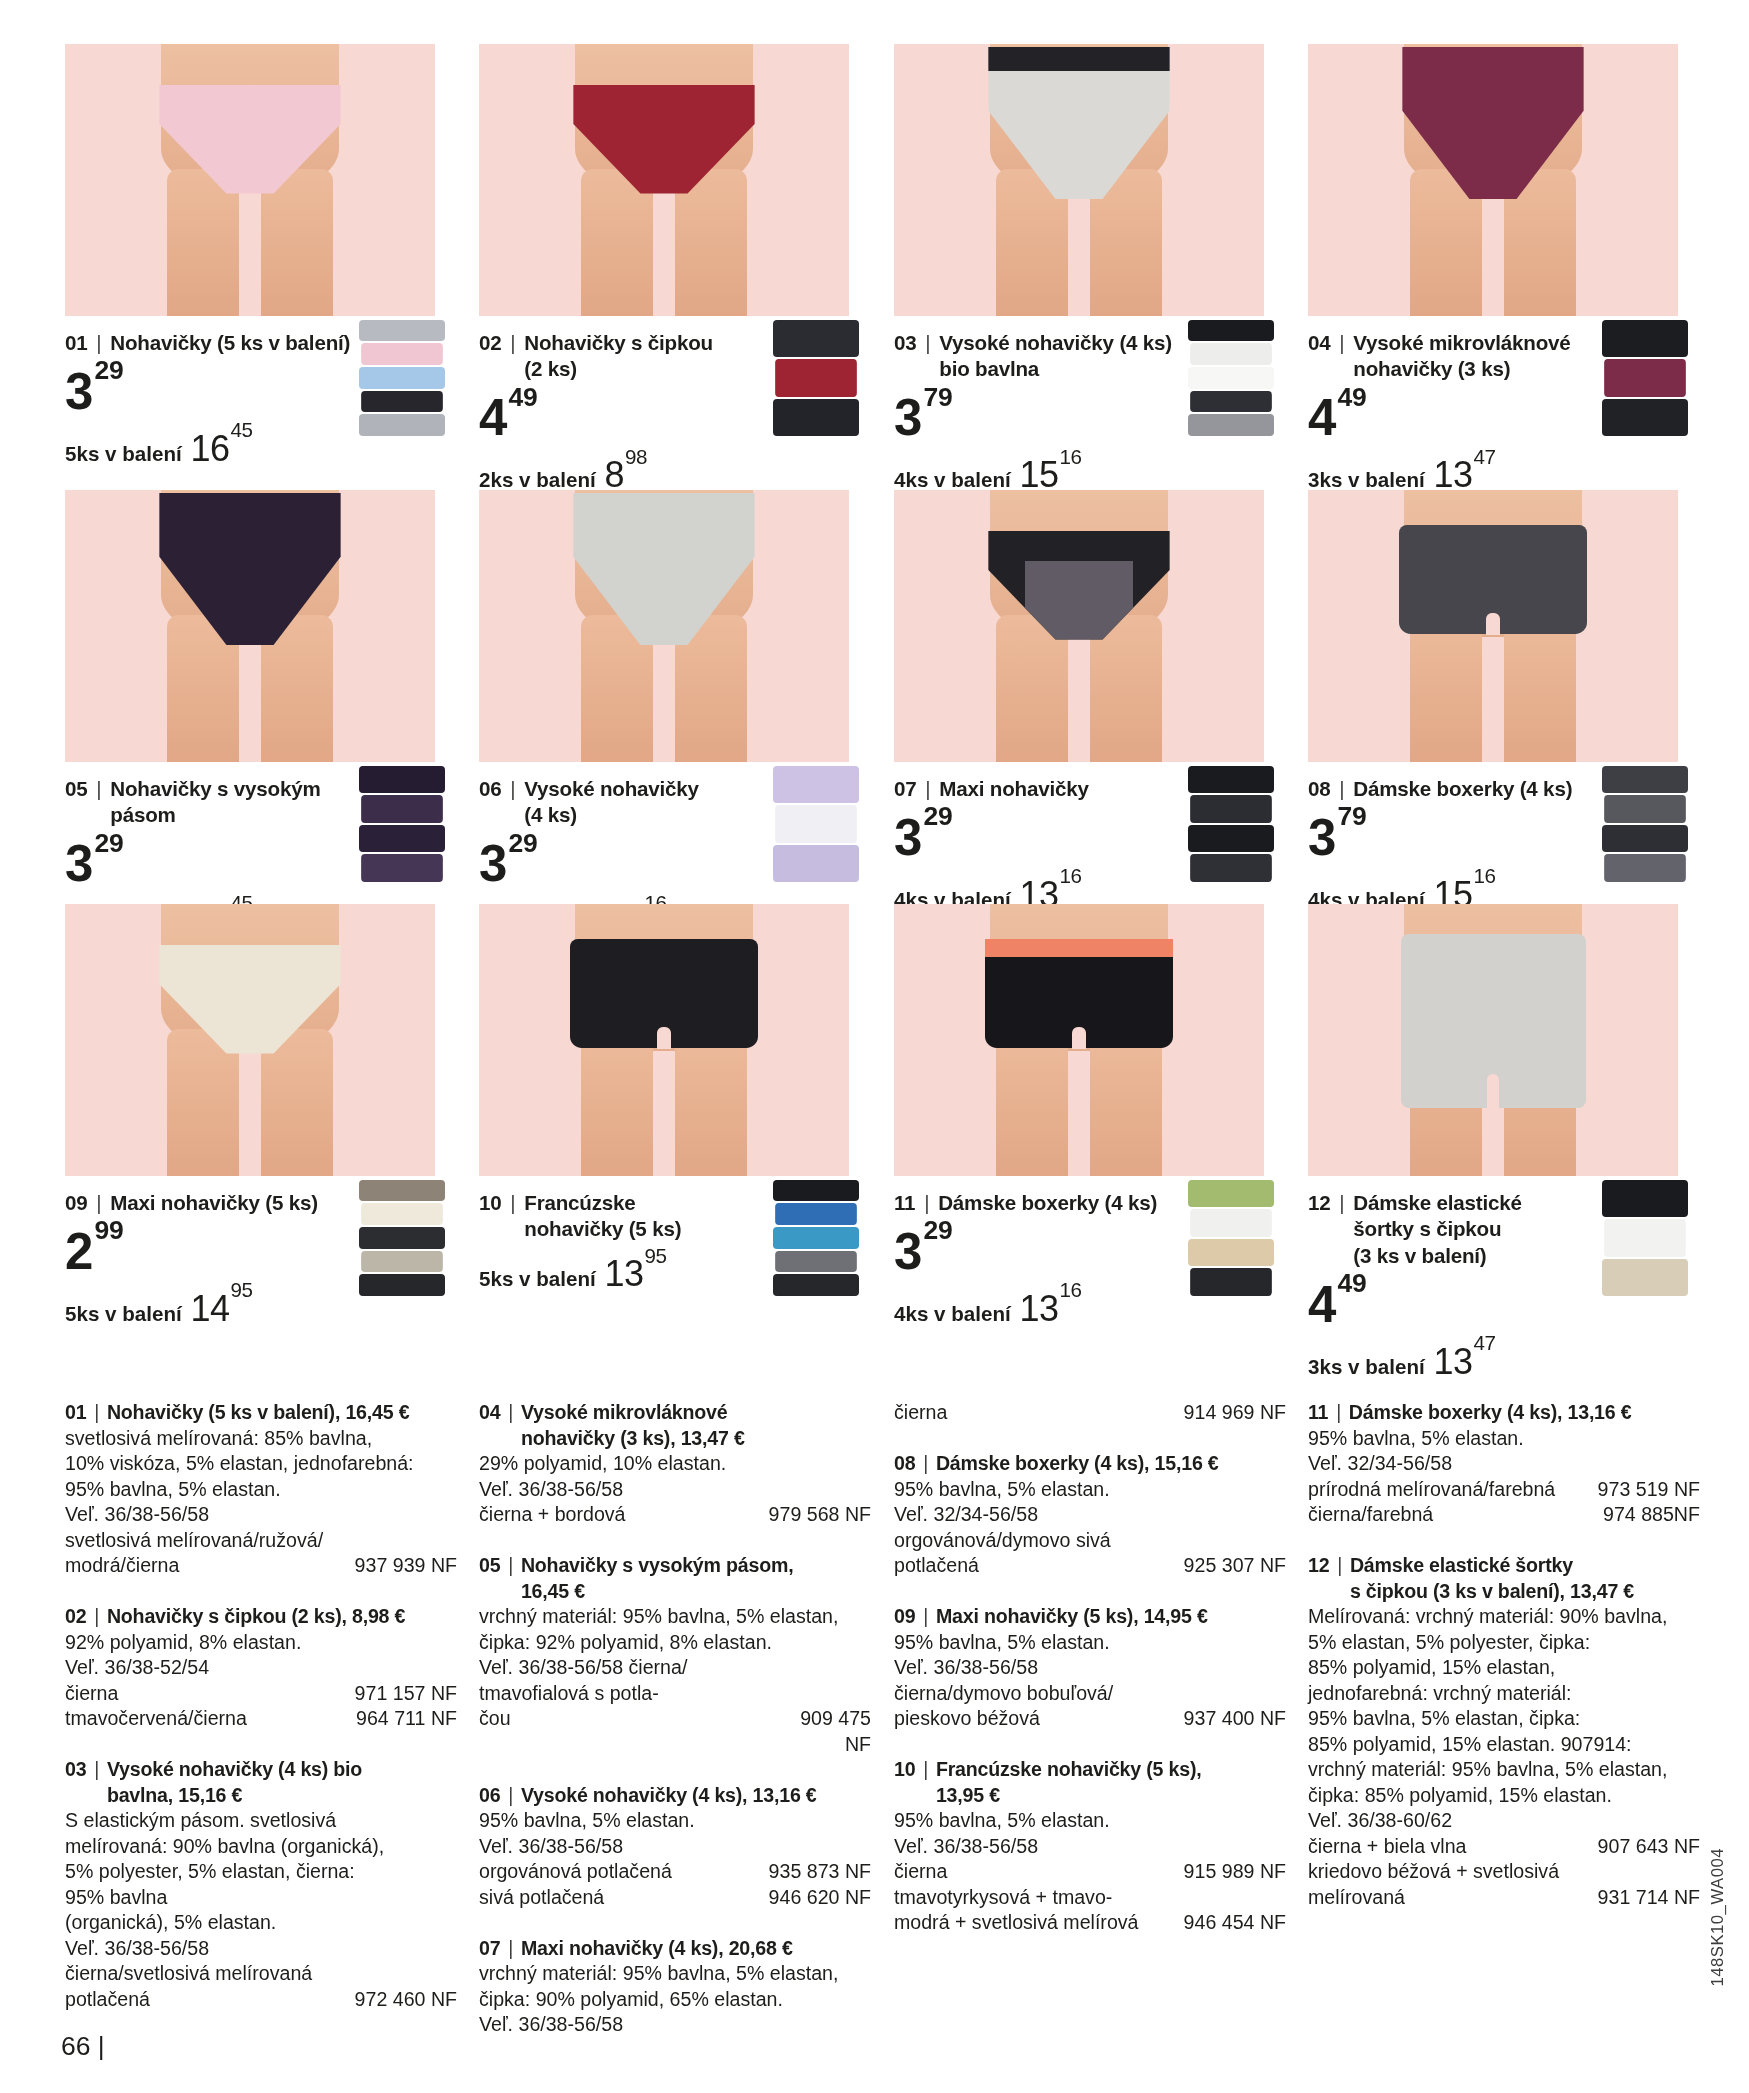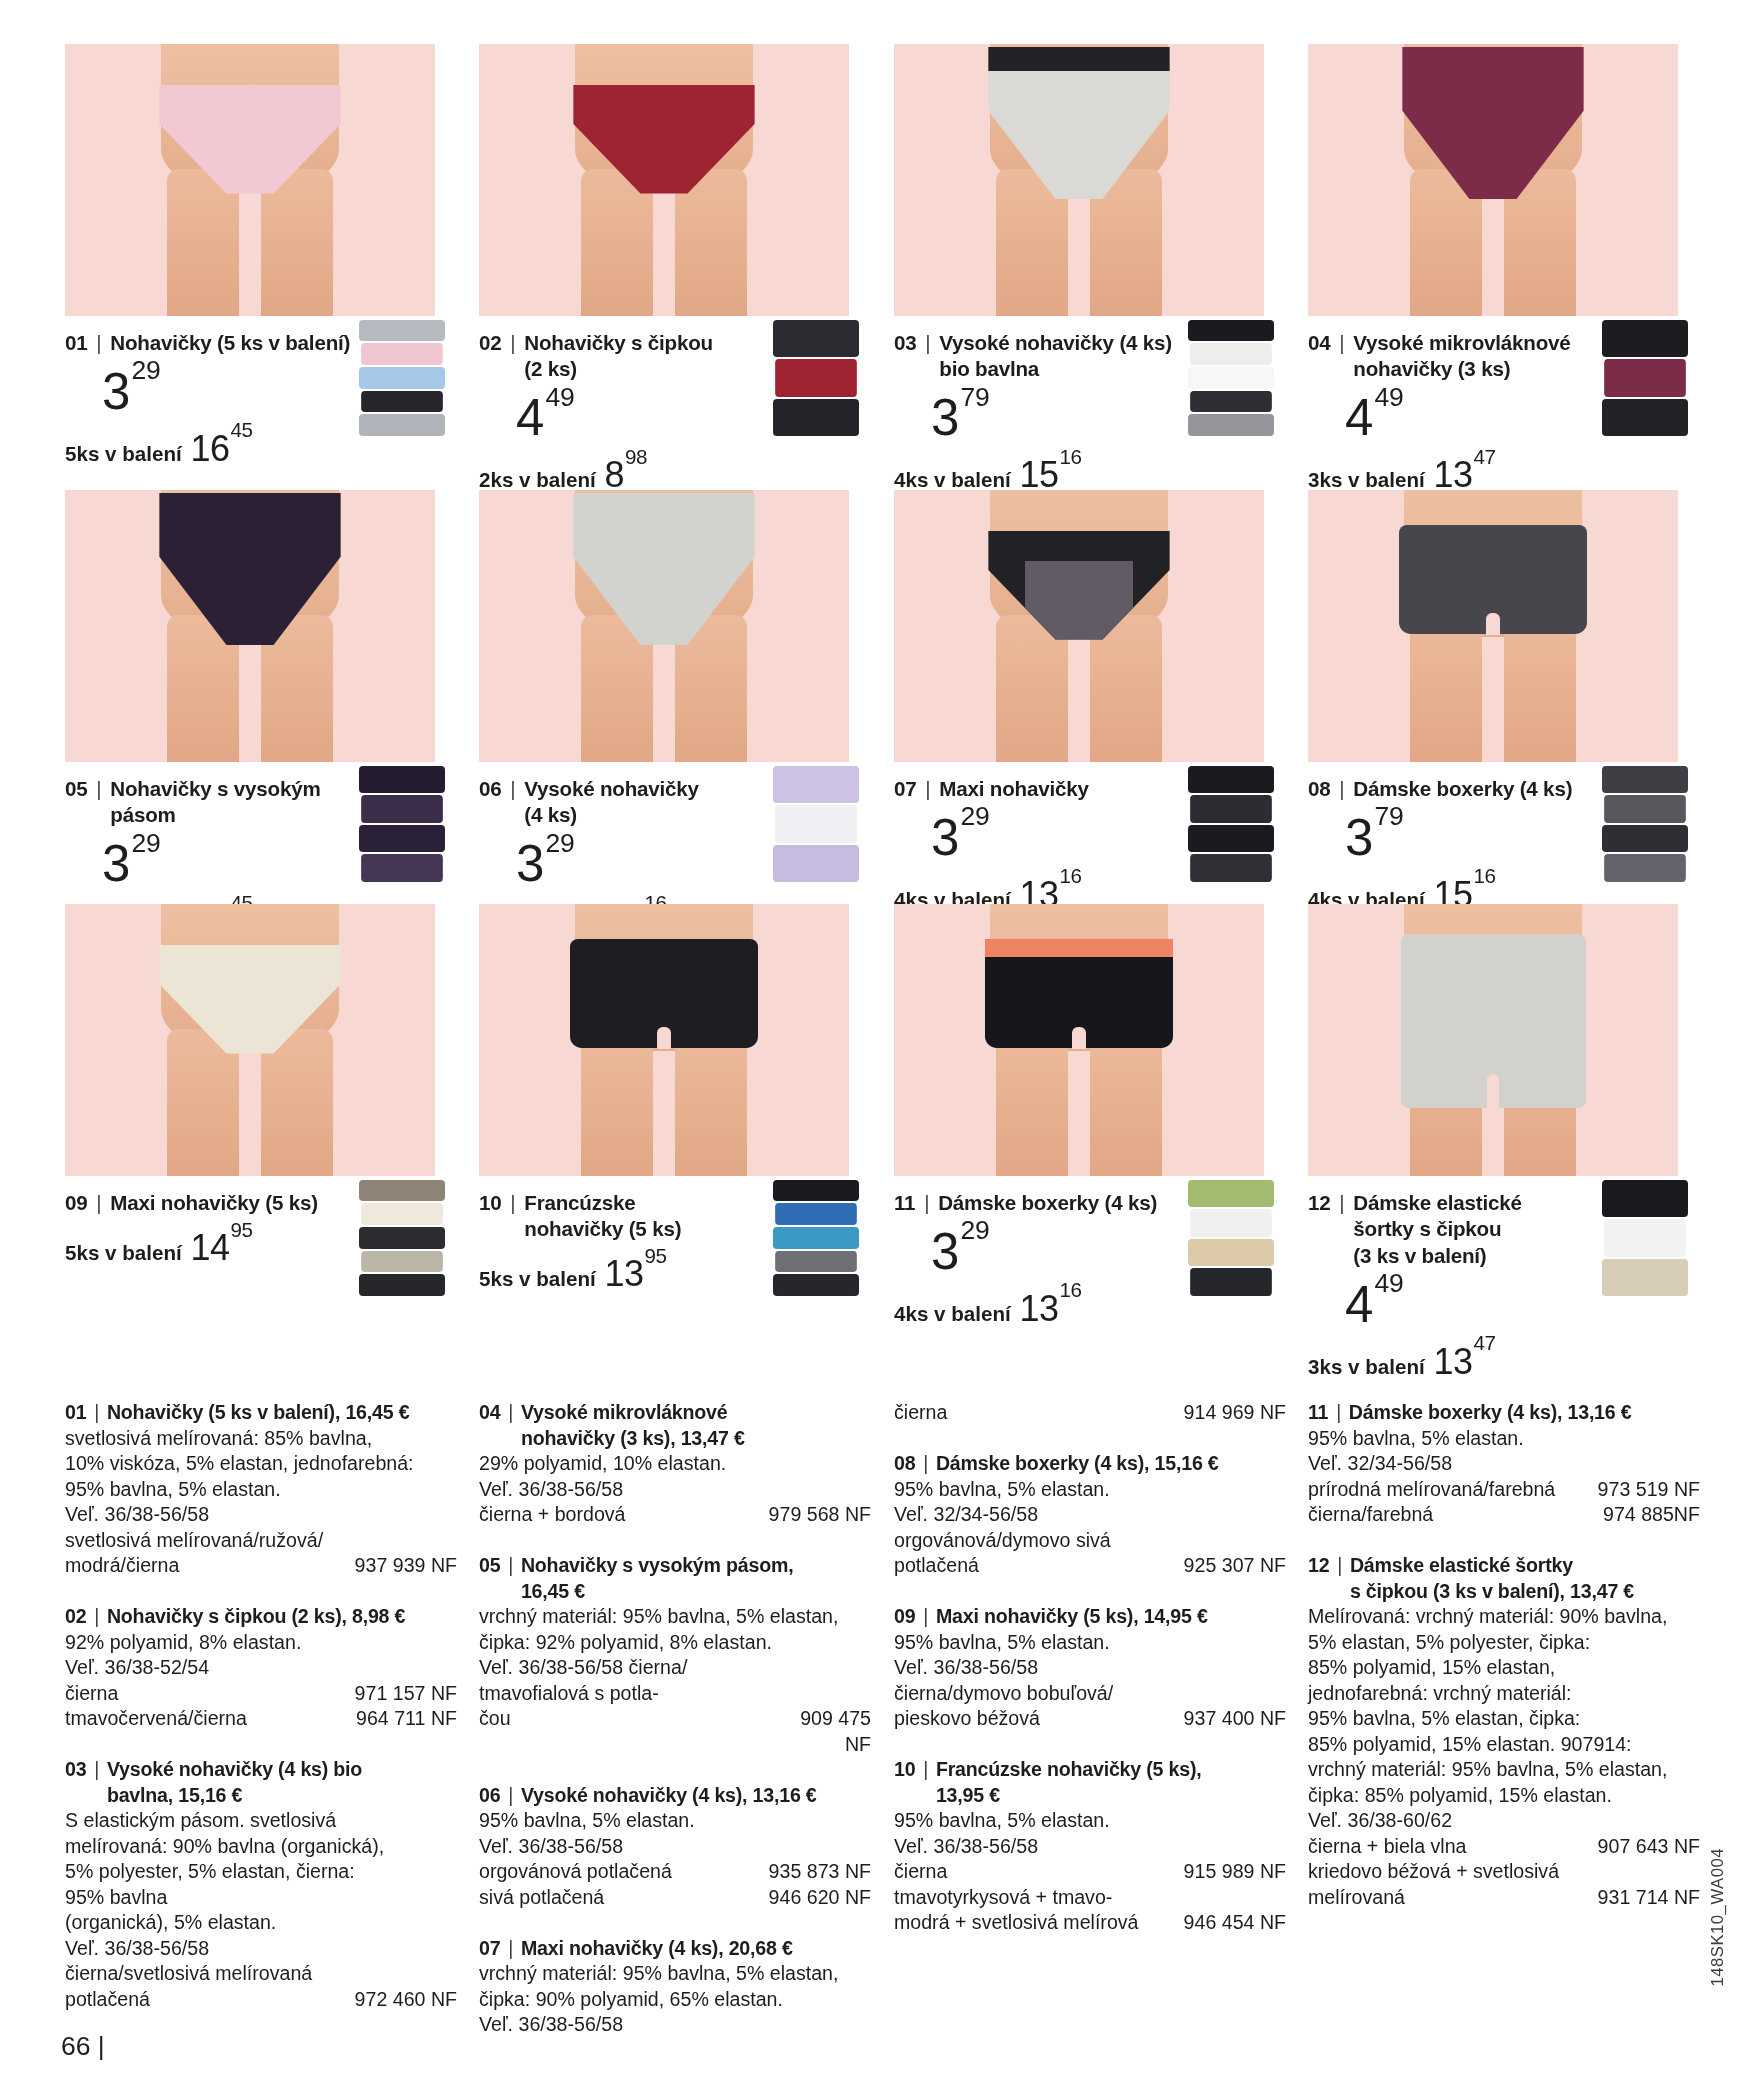--- a/index.html
+++ b/index.html
@@ -38,21 +38,21 @@
       radial-gradient(circle at 25% 30%,rgba(255,255,255,.14) 0 3.9px,rgba(0,0,0,0) 4.9px),
       radial-gradient(circle at 65% 60%,rgba(255,255,255,.11) 0 4.9px,rgba(0,0,0,0) 5.9px),
       radial-gradient(circle at 45% 85%,rgba(255,255,255,.13) 0 3.9px,rgba(0,0,0,0) 4.9px),
       radial-gradient(circle at 80% 20%,rgba(255,255,255,.10) 0 3.9px,rgba(0,0,0,0) 4.9px);}
 
   .caption{position:relative;padding-top:13.7px;}
   .pname{margin:0;display:flex;gap:8.8px;font-size:20.6px;line-height:26.5px;font-weight:700;letter-spacing:-0.2px;}
   .pnum{font-weight:700;}
   .psep{font-weight:400;opacity:.85;}
   .pname-text{white-space:pre-line;}
-  .price{font-size:51px;line-height:1;font-weight:400;margin-top:9.8px;letter-spacing:-1px;margin-left:37px;}
+  .price{font-size:51px;line-height:1;font-weight:700;margin-top:9.8px;letter-spacing:-1px;}
   .price sup{font-size:26.5px;position:relative;top:-0.45em;margin-left:2px;letter-spacing:0;}
   .packline{margin-top:13.7px;font-size:20.6px;font-weight:700;display:flex;align-items:baseline;gap:8.8px;}
   .packnum{font-size:36px;font-weight:400;line-height:1;letter-spacing:-0.5px;}
   .packnum sup{font-size:20.6px;position:relative;top:-0.5em;margin-left:1px;}
   .packshot{position:absolute;right:-9.8px;top:3.9px;width:86px;height:116px;
             display:flex;flex-direction:column;gap:2px;}
   .strip{flex:1;border-radius:3.9px;}
   .strip:nth-child(even){transform:scaleX(.95);}
 
   
@@ -298,20 +298,21 @@
       <div class="leg leg-l"></div>
       <div class="leg leg-r"></div>
       <div class="garment brief" style="background: rgb(236, 229, 214);"></div>
     </div>
     <div class="caption">
       <h3 class="pname">
         <span class="pnum">09</span>
             <span class="psep">|</span>
             <span class="pname-text">Maxi nohavičky (5 ks)</span>
       </h3>
+      <div class="price"><span>2</span><sup>99</sup></div>
       <div class="packline">
         <span>5ks v balení</span>
         <span class="packnum"><span>14</span><sup>95</sup></span>
       </div>
       <div class="packshot">
             <div class="strip" style="background: rgb(141, 131, 118);"></div>
             <div class="strip" style="background: rgb(239, 233, 220);"></div>
             <div class="strip" style="background: rgb(44, 45, 49);"></div>
             <div class="strip" style="background: rgb(188, 182, 169);"></div>
             <div class="strip" style="background: rgb(38, 39, 43);"></div>

